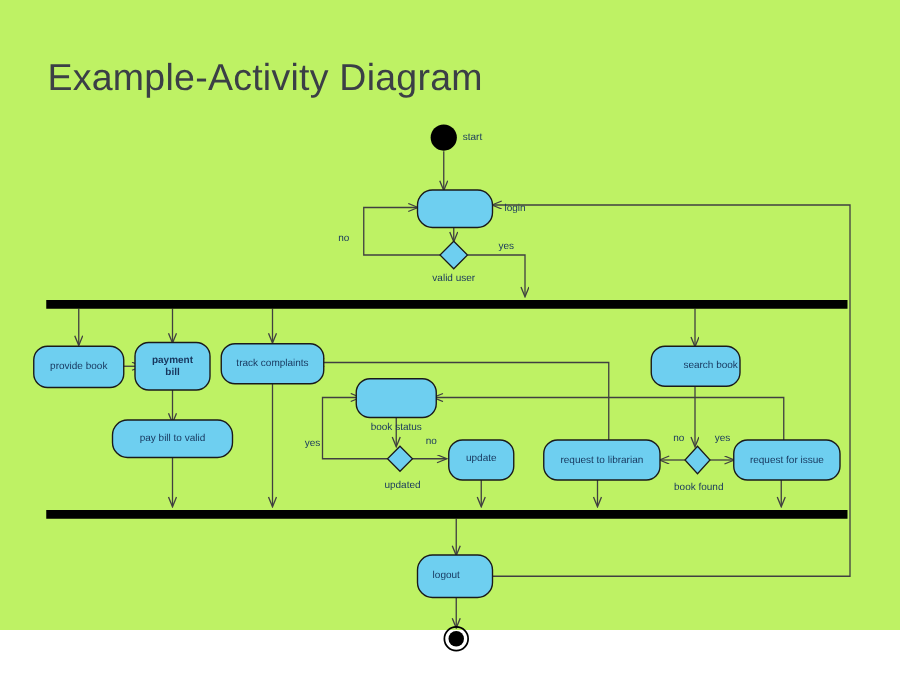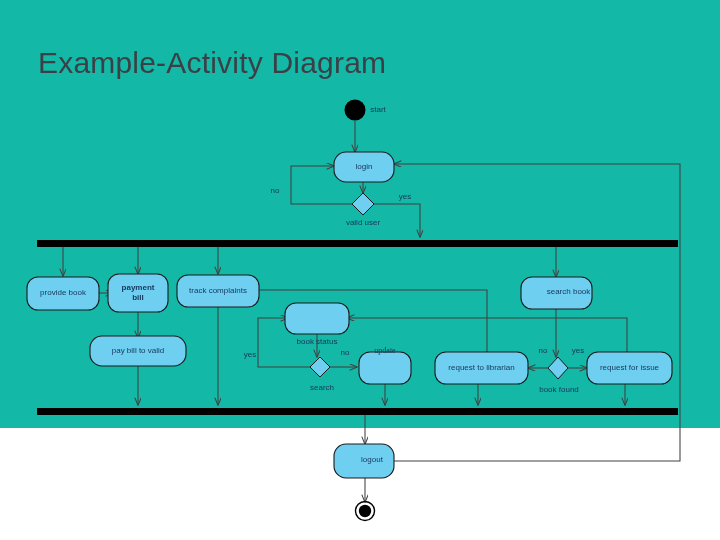--- a/index.html
+++ b/index.html
@@ -9,22 +9,22 @@
   }
   body {
     width: 720px;
     height: 540px;
     font-family: "Liberation Sans", sans-serif;
     overflow: hidden;
   }
   #slide {
     position: relative;
     width: 720px;
-    height: 428px;
-    background: #14b8a6;
+    height: 504px;
+    background: #bef264;
   }
   #title {
     position: absolute;
     left: 38px;
     top: 46px;
     font-size: 30px;
     font-weight: 400;
     color: #3b3f46;
     letter-spacing: 0.2px;
     white-space: nowrap;
@@ -146,35 +146,35 @@
     </g>
 
     <g stroke="#1a1a1a" stroke-width="1.0" fill="#6ecff0">
       <polygon points="363,193 374,204 363,215 352,204"></polygon>
       <polygon points="320,357 330,367 320,377 310,367"></polygon>
       <polygon points="558,357 568,368 558,379 548,368"></polygon>
     </g>
   </svg>
 
   <div class="node-label" style="left:353px; top:105px; width:50px; text-align:center;">start</div>
-  <div class="node-label" style="left:334px; top:162px; width:60px;">login</div>
+  <div class="node-label" style="left:334px; top:162px; width:60px;padding-left:48px;">login</div>
   <div class="node-label" style="left:333px; top:218px; width:60px;">valid user</div>
   <div class="node-label" style="left:27px; top:288px; width:72px;">provide book</div>
   <div class="node-label" style="left:108px; top:283px; width:60px;font-weight:bold;">payment
 bill</div>
   <div class="node-label" style="left:90px; top:346px; width:96px;">pay bill to valid</div>
   <div class="node-label" style="left:177px; top:286px; width:82px;">track complaints</div>
   <div class="node-label" style="left:285px; top:313px; width:64px;margin-top:24px;">book status</div>
-  <div class="node-label" style="left:292px; top:383px; width:60px;">search</div>
-  <div class="node-label" style="left:359px; top:346px; width:52px;font-family:Liberation Serif, serif;">update</div>
+  <div class="node-label" style="left:292px; top:383px; width:60px;">updated</div>
+  <div class="node-label" style="left:359px; top:362px; width:52px;">update</div>
   <div class="node-label" style="left:533px; top:287px; width:71px;">search book</div>
   <div class="node-label" style="left:528px; top:385px; width:62px;">book found</div>
   <div class="node-label" style="left:435px; top:363px; width:93px;">request to librarian</div>
   <div class="node-label" style="left:587px; top:363px; width:85px;">request for issue</div>
-  <div class="node-label" style="left:342px; top:455px; width:60px;">logout</div>
+  <div class="node-label" style="left:327px; top:455px; width:60px;">logout</div>
 
   <div class="edge-label" style="left:265px; top:186px; width:20px;">no</div>
   <div class="edge-label" style="left:394px; top:192px; width:22px;">yes</div>
   <div class="edge-label" style="left:239px; top:350px; width:22px;">yes</div>
   <div class="edge-label" style="left:335px; top:348px; width:20px;">no</div>
   <div class="edge-label" style="left:534px; top:346px; width:18px;">no</div>
   <div class="edge-label" style="left:567px; top:346px; width:22px;">yes</div>
 
 </div>
 

